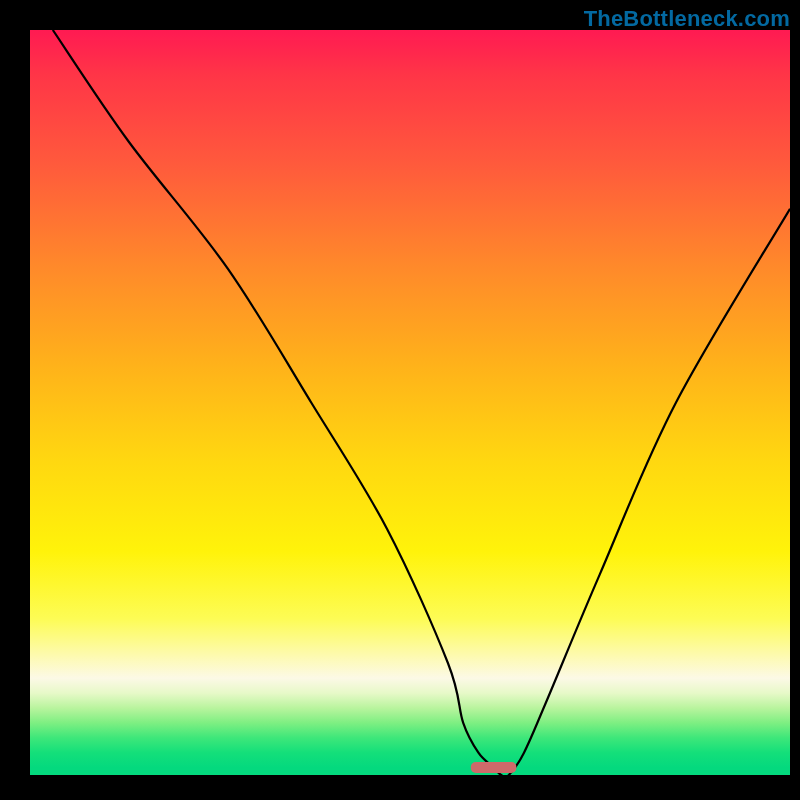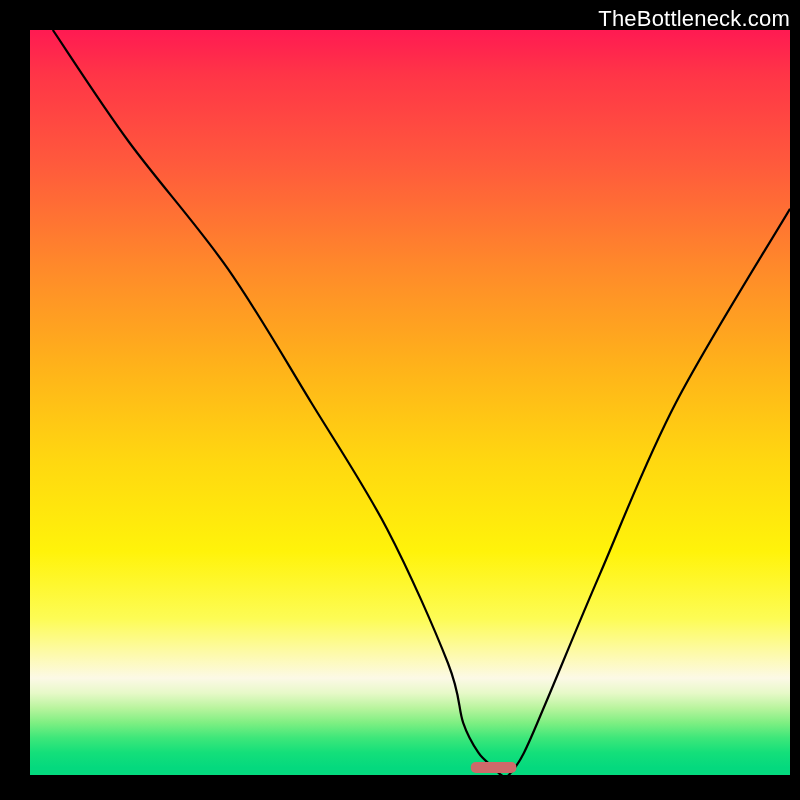--- a/index.html
+++ b/index.html
@@ -14,23 +14,23 @@
   .chart-container {
     position: relative;
     width: 800px;
     height: 800px;
     background: #000;
   }
   .watermark {
     position: absolute;
     top: 6px;
     right: 10px;
-    color: #ffffff;
+    color: #0369a1;
     font-size: 22px;
-    font-weight: 400;
+    font-weight: 700;
     letter-spacing: 0.2px;
     z-index: 10;
   }
   .plot-area {
     position: absolute;
     left: 30px;
     top: 30px;
     width: 760px;
     height: 745px;
     background: linear-gradient(

